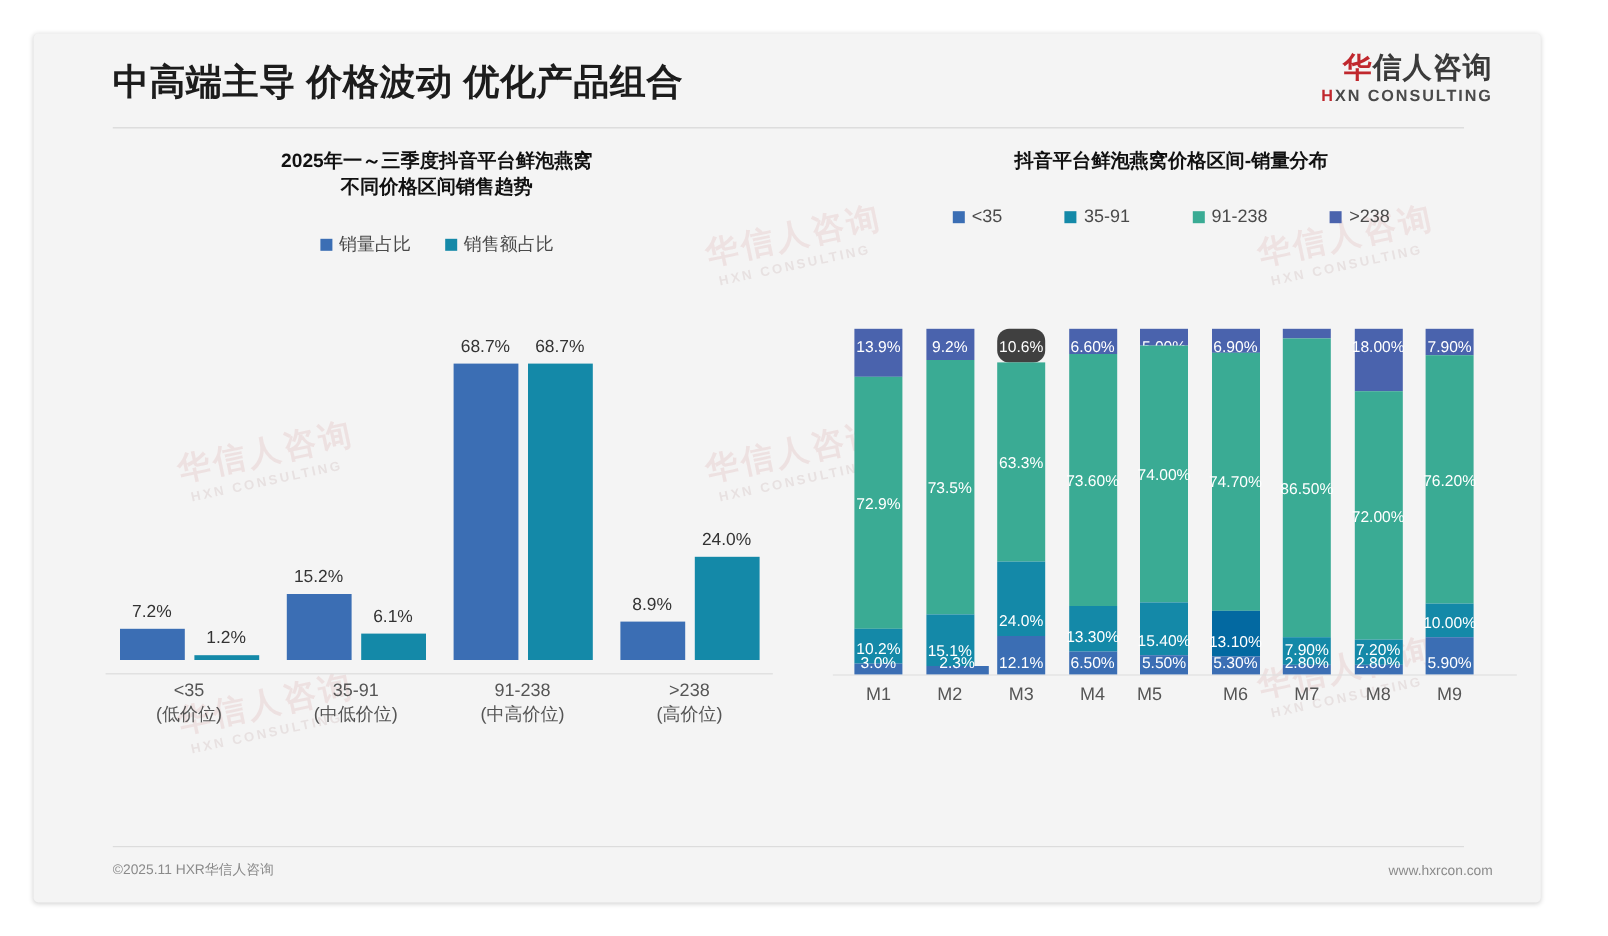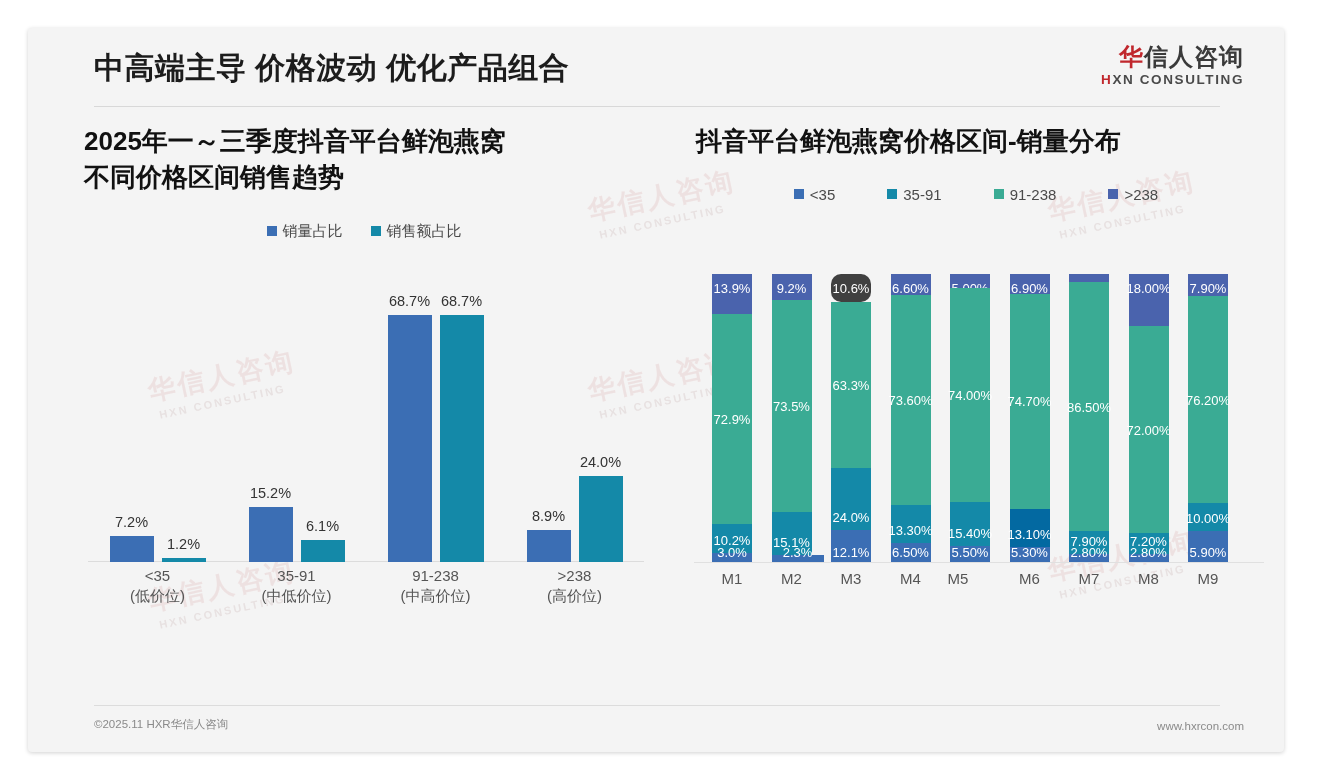--- a/index.html
+++ b/index.html
@@ -36,34 +36,34 @@
     position:absolute;color:#e7cfcf;opacity:.55;pointer-events:none;
     font-weight:bold;user-select:none;
   }
   .wm .w1{font-size:27px;letter-spacing:3px;color:#e9d3d3;}
   .wm .w2{font-size:11px;letter-spacing:2.2px;color:#ded2d2;margin-top:1px;margin-left:6px;}
   
   .panel{position:absolute;top:96px;height:560px;}
   .panel-l{left:36px;width:600px;}
   .panel-r{left:648px;width:600px;}
   .ctitle{
-    font-size:26px;font-weight:bold;color:#111;line-height:1.38;
+    text-align:center;font-size:16px;font-weight:bold;color:#111;line-height:1.38;
     padding:0 20px;
   }
   .legend{display:flex;justify-content:center;align-items:center;margin-top:26px;}
   .legend.lg-r{margin-top:26px;gap:0;}
   .lg-item{display:flex;align-items:center;margin:0 14px;}
   .lg-item.r{margin:0 26px;}
   .lg-sw{width:10px;height:10px;margin-right:6px;display:inline-block;}
   .lg-tx{font-size:15px;color:#4a4a4a;}
   
   .lchart{position:absolute;left:24px;top:150px;width:556px;height:330px;}
   .axis-l{position:absolute;left:0;bottom:42px;width:556px;height:1px;background:#dcdcdc;}
   .lgroup{position:absolute;bottom:0;height:288px;display:flex;align-items:flex-end;justify-content:center;}
-  .lbar{position:relative;width:44px;margin:0 4px;}
+  .lbar{position:relative;width:54px;margin:12px 4px;}
   .lbar .fill{width:100%;height:100%;}
   .lbar .val{
     position:absolute;left:50%;transform:translateX(-50%);top:-22px;
     font-size:14.5px;color:#333;white-space:nowrap;
   }
   .lcat{
     position:absolute;bottom:-2px;text-align:center;font-size:15px;color:#555;line-height:1.35;
   }
   
   .rchart{position:absolute;left:18px;top:150px;width:570px;height:330px;}

